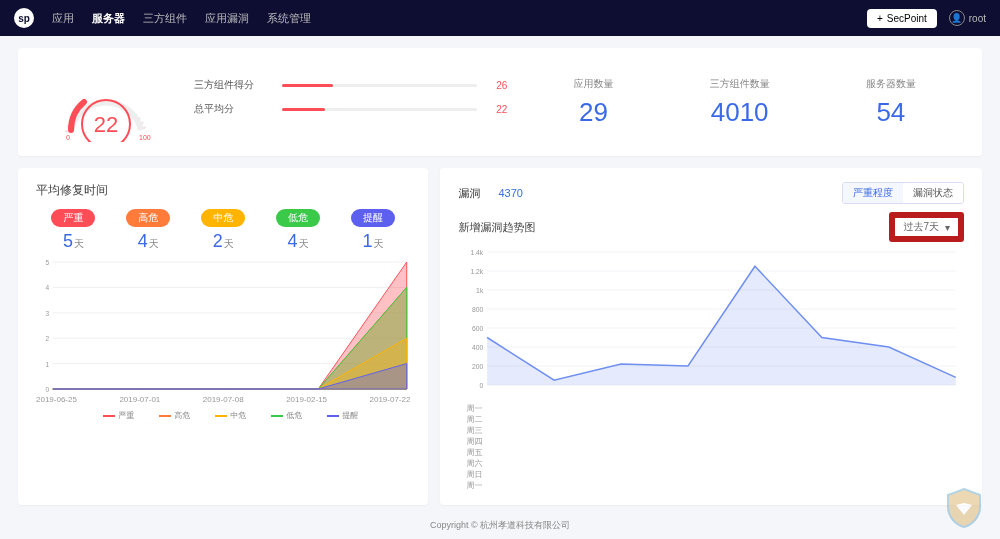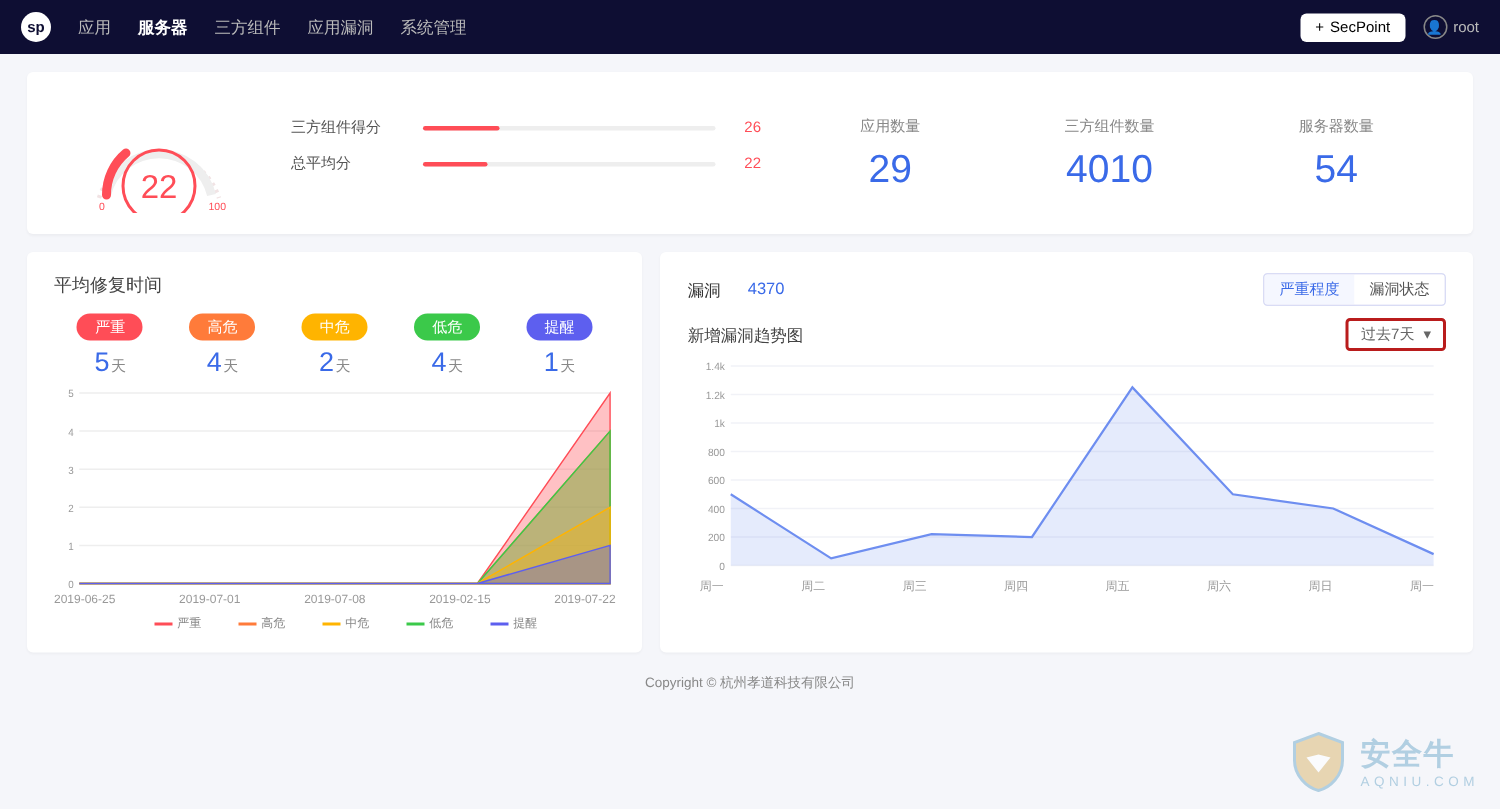--- a/index.html
+++ b/index.html
@@ -60,25 +60,25 @@
 .vuln-head .total { color: #3a6ae8; font-size: 11px; margin-left: 6px; }
 .toggle { margin-left: auto; display: flex; border: 1px solid #d9dcf5; border-radius: 3px; overflow: hidden; }
 .toggle button { border: none; background: #fff; padding: 3px 10px; font-size: 10px; cursor: pointer; color: #555; }
 .toggle button.active { color: #3a6ae8; background: #f5f7ff; }
 
 .segbar { display: flex; height: 20px; margin-bottom: 10px; border-radius: 2px; overflow: hidden; font-size: 10px; color: #fff; }
 .segbar div { display: flex; align-items: center; justify-content: center; }
 
 .sub-head { display: flex; align-items: center; margin-bottom: 4px; }
 .sub-head .st { font-size: 11px; color: #444; }
-.range-sel { margin-left: auto; border: 2px solid #b91c1c; border-radius: 3px; padding: 2px 8px; font-size: 10px; color: #666; cursor: pointer; display: flex; align-items: center; gap: 6px; }
+.range-sel { margin-left: auto; border: 6px solid #b91c1c; border-radius: 3px; padding: 2px 8px; font-size: 10px; color: #666; cursor: pointer; display: flex; align-items: center; gap: 6px; }
 
 .line-chart { height: 145px; }
 .line-chart svg { width: 100%; height: 100%; }
-.line-xlabels { display: flex; justify-content: space-between; font-size: 8px; color: #999; padding: 0 8px; margin-top: 2px; }
+.line-xlabels { display: flex; justify-content: space-between; font-size: 8px; color: #999; padding: 0 8px; margin-top: 12px; flex-direction: column; }
 
 .footer { text-align: center; font-size: 9px; color: #888; margin-top: 14px; }
 
 .watermark { position: fixed; right: 14px; bottom: 10px; opacity: 0.5; display: flex; align-items: center; gap: 6px; pointer-events: none; }
 .watermark .wm-txt { color: #6fa8c9; font-size: 20px; font-weight: 700; letter-spacing: 1px; }
 .watermark .wm-sub { color: #6fa8c9; font-size: 9px; letter-spacing: 3px; display:block; }
 </style>
 </head>
 <body>
 
@@ -268,17 +268,13 @@
   </div>
 
   <div class="footer">Copyright © 杭州孝道科技有限公司</div>
 </div>
 
 <div class="watermark">
   <svg width="44" height="44" viewBox="0 0 44 44">
     <path d="M22 4 L38 10 V22 C38 32 30 40 22 42 C14 40 6 32 6 22 V10 Z" fill="#d9b36b" stroke="#6fa8c9" stroke-width="2"></path>
     <path d="M14 20 L22 30 L30 20 L22 18 Z" fill="#fff"></path>
   </svg>
-  <div>
-    <span class="wm-txt">安全牛</span>
-    <span class="wm-sub">AQNIU.COM</span>
-  </div>
 </div>
 
 </body></html>

